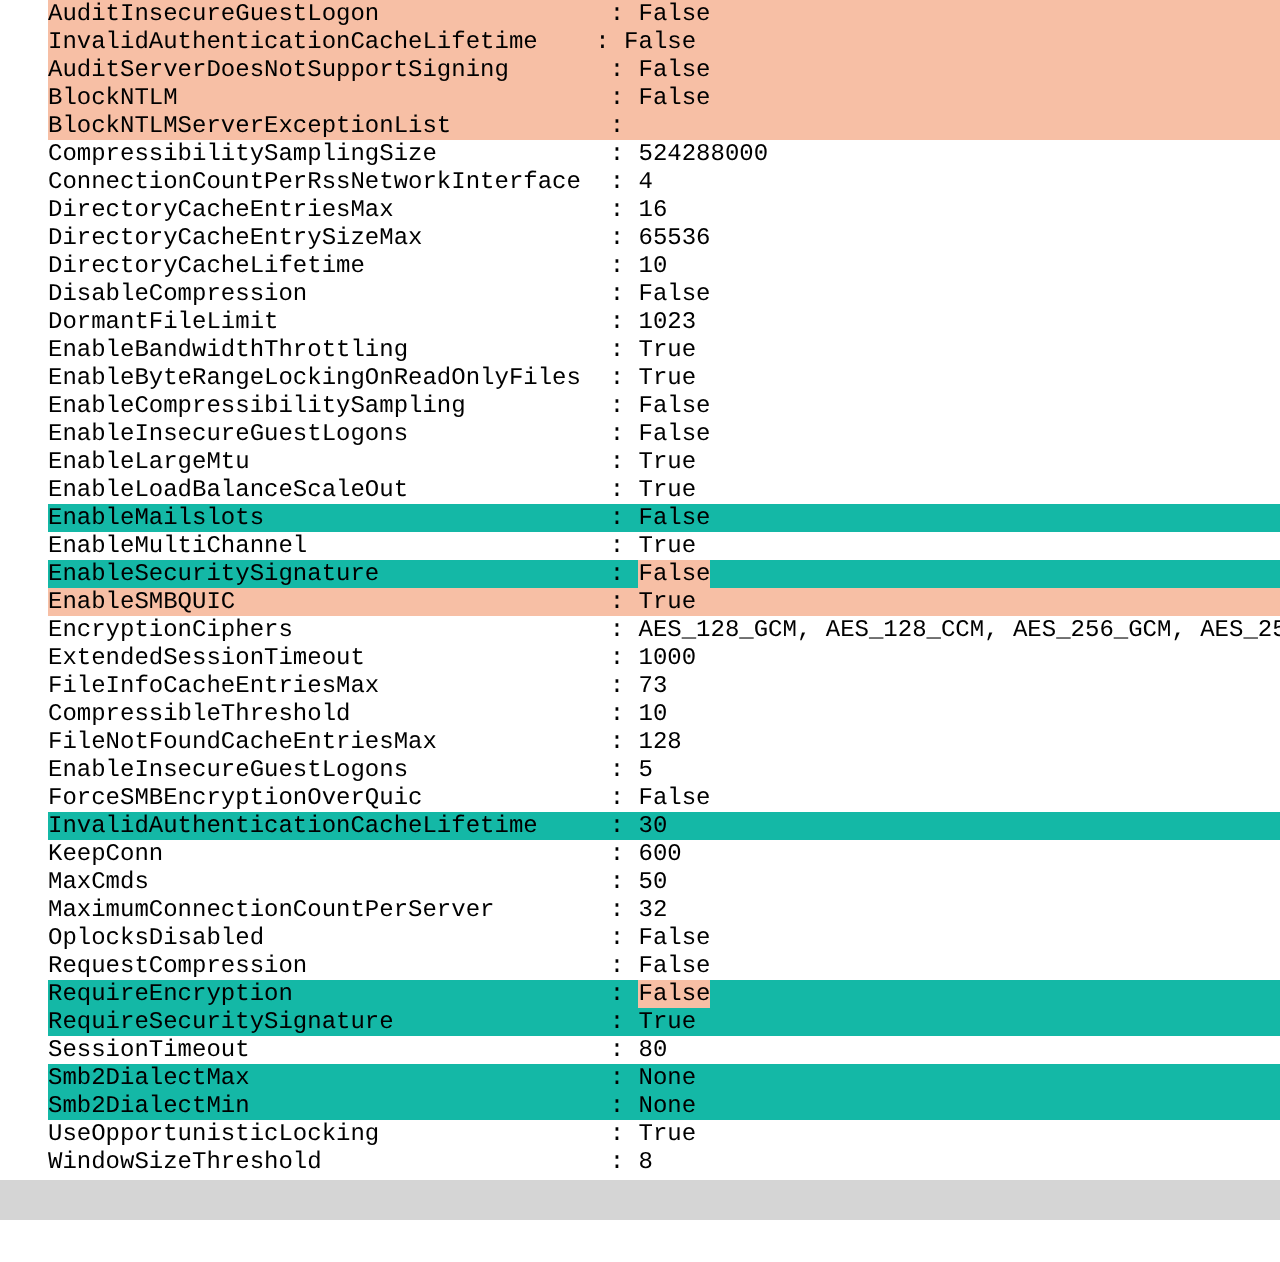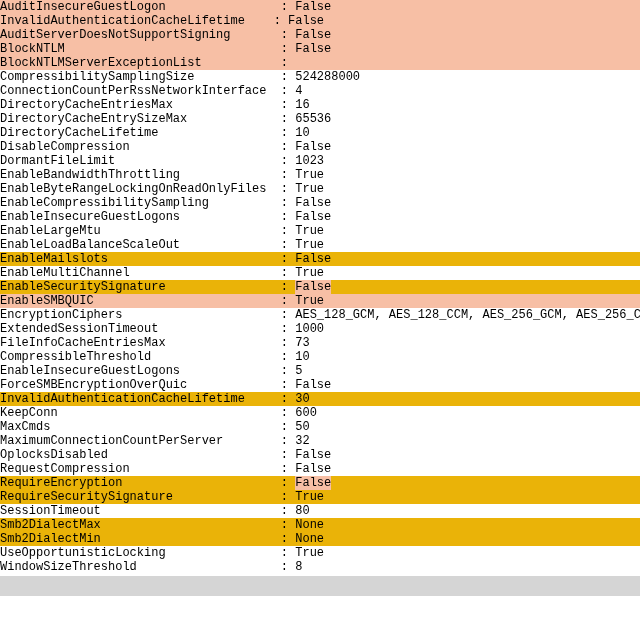--- a/index.html
+++ b/index.html
@@ -6,23 +6,24 @@
     body {
       font-family: 'Consolas', 'Courier New', monospace;
       font-size: 12px;
       background: #fff;
       width: 640px;
       line-height: 14px;
     }
     .row {
       white-space: pre;
       height: 14px;
+      margin-left: 24px;
     }
     .bg-salmon { background: #f7bfa5; }
-    .bg-yellow { background: #eab308; }
+    .bg-yellow { background: #14b8a6; }
     .bg-gray { background: #d5d5d5; height: 20px; margin-top: 2px; }
   </style>
 </head>
 <body>
 
 <div id="output">
     <div class="row"><span class="bg-salmon">AuditInsecureGuestLogon                : </span><span class="bg-salmon">False</span><span class="bg-salmon">                                              </span></div>
     <div class="row"><span class="bg-salmon">InvalidAuthenticationCacheLifetime    : </span><span class="bg-salmon">False</span><span class="bg-salmon">                                              </span></div>
     <div class="row"><span class="bg-salmon">AuditServerDoesNotSupportSigning       : </span><span class="bg-salmon">False</span><span class="bg-salmon">                                              </span></div>
     <div class="row"><span class="bg-salmon">BlockNTLM                              : </span><span class="bg-salmon">False</span><span class="bg-salmon">                                              </span></div>
@@ -41,20 +42,21 @@
     <div class="row"><span>EnableLargeMtu                         : </span><span>True</span></div>
     <div class="row"><span>EnableLoadBalanceScaleOut              : </span><span>True</span></div>
     <div class="row"><span class="bg-yellow">EnableMailslots                        : </span><span class="bg-yellow">False</span><span class="bg-yellow">                                              </span></div>
     <div class="row"><span>EnableMultiChannel                     : </span><span>True</span></div>
     <div class="row"><span class="bg-yellow">EnableSecuritySignature                : </span><span class="bg-salmon">False</span><span class="bg-yellow">                                              </span></div>
     <div class="row"><span class="bg-salmon">EnableSMBQUIC                          : </span><span class="bg-salmon">True</span><span class="bg-salmon">                                               </span></div>
     <div class="row"><span>EncryptionCiphers                      : </span><span>AES_128_GCM, AES_128_CCM, AES_256_GCM, AES_256_CCM</span></div>
     <div class="row"><span>ExtendedSessionTimeout                 : </span><span>1000</span></div>
     <div class="row"><span>FileInfoCacheEntriesMax                : </span><span>73</span></div>
     <div class="row"><span>CompressibleThreshold                  : </span><span>10</span></div>
+    <div class="row"><span>FileNotFoundCacheEntriesMax            : </span><span>128</span></div>
     <div class="row"><span>EnableInsecureGuestLogons              : </span><span>5</span></div>
     <div class="row"><span>ForceSMBEncryptionOverQuic             : </span><span>False</span></div>
     <div class="row"><span class="bg-yellow">InvalidAuthenticationCacheLifetime     : </span><span class="bg-yellow">30</span><span class="bg-yellow">                                                 </span></div>
     <div class="row"><span>KeepConn                               : </span><span>600</span></div>
     <div class="row"><span>MaxCmds                                : </span><span>50</span></div>
     <div class="row"><span>MaximumConnectionCountPerServer        : </span><span>32</span></div>
     <div class="row"><span>OplocksDisabled                        : </span><span>False</span></div>
     <div class="row"><span>RequestCompression                     : </span><span>False</span></div>
     <div class="row"><span class="bg-yellow">RequireEncryption                      : </span><span class="bg-salmon">False</span><span class="bg-yellow">                                              </span></div>
     <div class="row"><span class="bg-yellow">RequireSecuritySignature               : </span><span class="bg-yellow">True</span><span class="bg-yellow">                                               </span></div>

